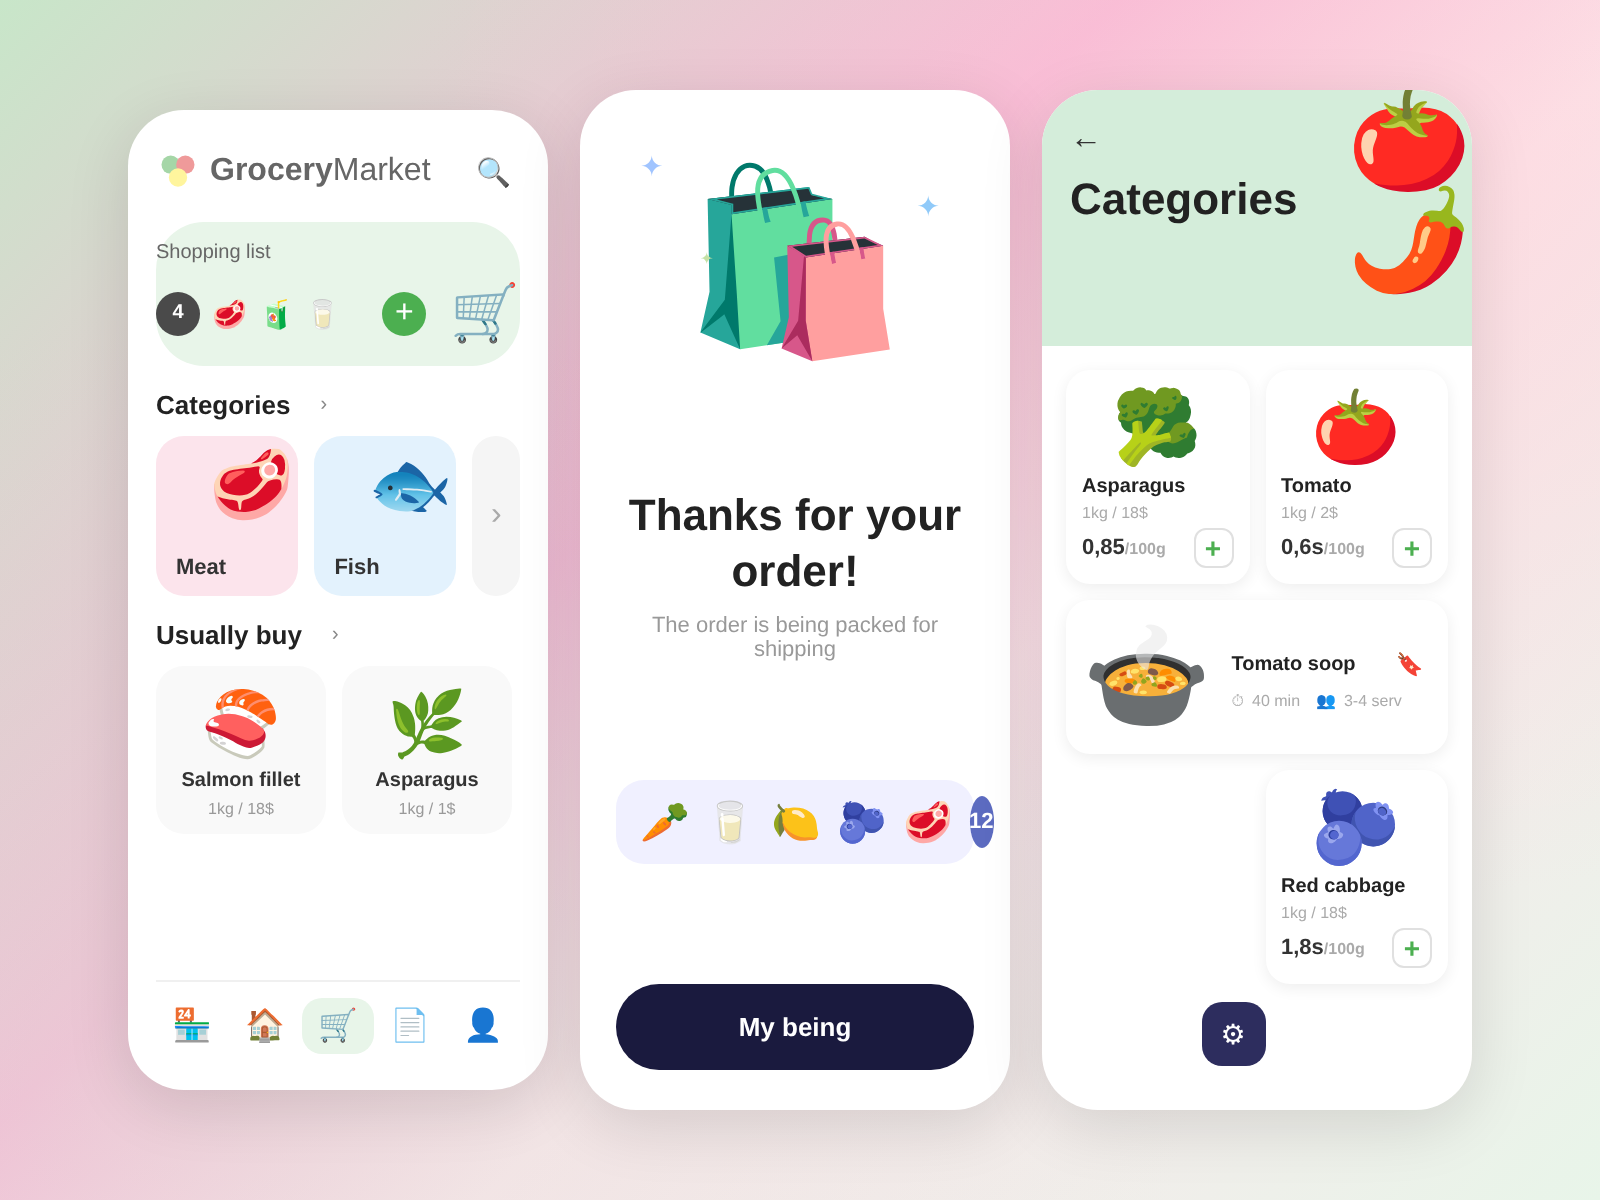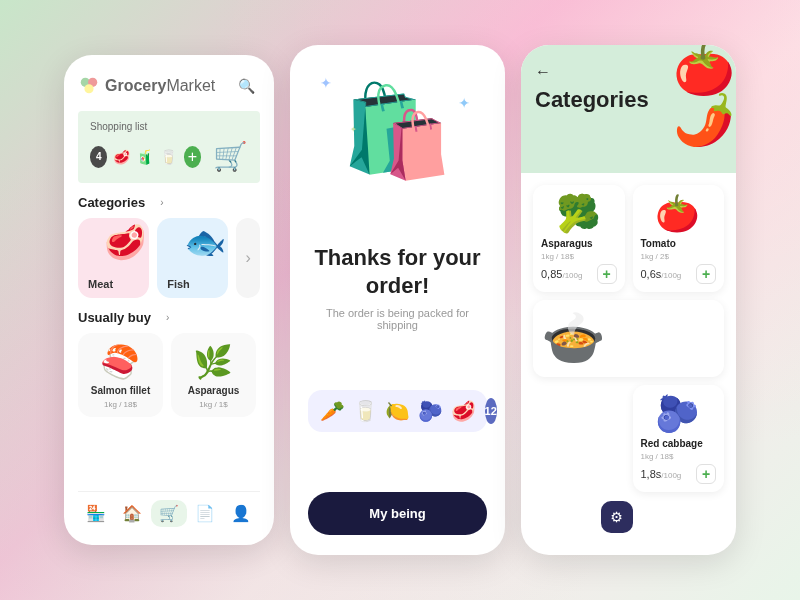--- a/index.html
+++ b/index.html
@@ -76,22 +76,22 @@
       display: flex;
       align-items: center;
       justify-content: center;
       color: #555;
       font-size: 14px;
     }
 
     
     .shopping-list-card {
       background: #e8f5e9;
-      border-radius: 4px;
-      padding: 10px 12px;
+      border-radius: 24px;
+      padding: 10px 0;
     }
     .shopping-list-label {
       font-size: 10px;
       color: #666;
       margin-bottom: 8px;
     }
     .shopping-list-row {
       display: flex;
       align-items: center;
       gap: 6px;
@@ -381,21 +381,21 @@
       font-size: 8px;
       color: #aaa;
     }
     .veg-price-row {
       display: flex;
       align-items: center;
       justify-content: space-between;
     }
     .veg-price {
       font-size: 11px;
-      font-weight: 400;
+      font-weight: 700;
       color: #333;
     }
     .veg-add-btn {
       background: #fff;
       border: 1.5px solid #e0e0e0;
       border-radius: 6px;
       width: 20px;
       height: 20px;
       cursor: pointer;
       font-size: 14px;
@@ -582,20 +582,32 @@
         <div class="veg-price-row">
           <span class="veg-price">
             <span>0,6s</span><span style="font-size:8px;color:#aaa;">/100g</span>
           </span>
           <button class="veg-add-btn">+</button>
         </div>
       </div>
 
       <div class="veg-card wide">
         <div class="veg-emoji" style="font-size:52px;">🍲</div>
+        <div class="veg-card-info wide-right">
+          <div style="display:flex;justify-content:space-between;align-items:center;">
+            <div class="veg-name">Tomato soop</div>
+            <button class="bookmark-btn">🔖</button>
+          </div>
+          <div class="veg-meta">
+            <span>⏱</span>
+            <span>40 min</span>
+            <span style="margin-left:4px;">👥</span>
+            <span>3-4 serv</span>
+          </div>
+        </div>
       </div>
 
       <div class="veg-card" style="grid-column:2;">
         <div class="veg-emoji">🫐</div>
         <div class="veg-name">Red cabbage</div>
         <div class="veg-weight">1kg / 18$</div>
         <div class="veg-price-row">
           <span class="veg-price">
             <span>1,8s</span><span style="font-size:8px;color:#aaa;">/100g</span>
           </span>

